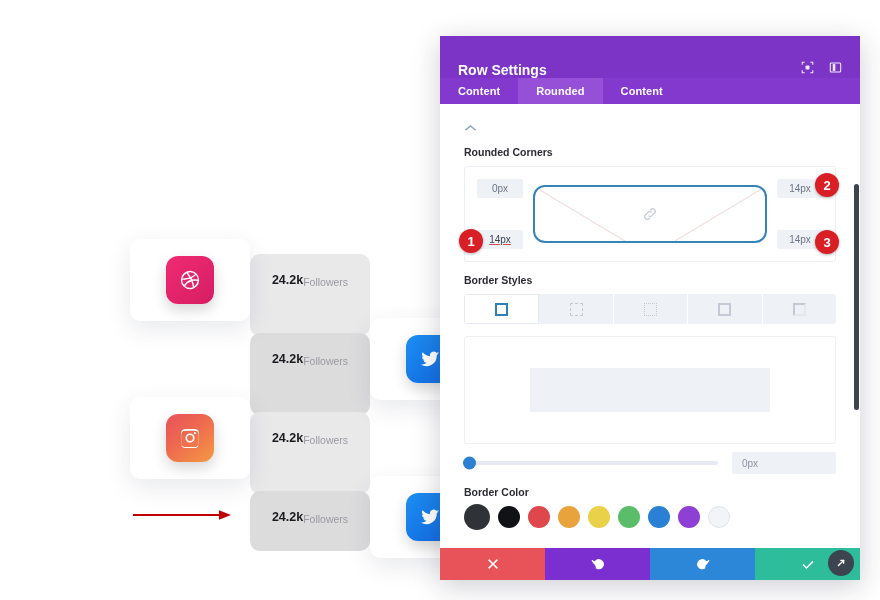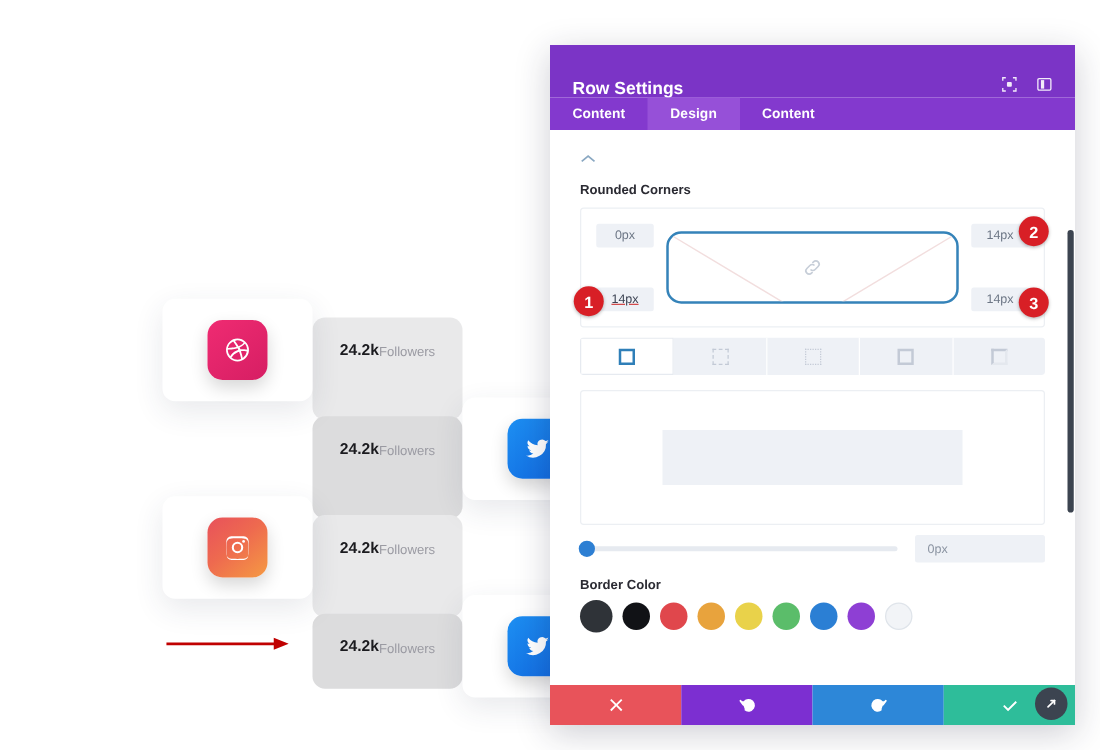--- a/index.html
+++ b/index.html
@@ -497,21 +497,21 @@
     <div class="header-icon">
       <svg viewBox="0 0 16 16" fill="none" stroke="#fff" stroke-width="1.3">
         <rect x="1.6" y="2.4" width="12.8" height="11.2" rx="1.2"></rect>
         <rect x="4.6" y="3.8" width="3.2" height="8.4" fill="#fff" stroke="none"></rect>
       </svg>
     </div>
   </div>
 
   <div id="tab-bar">
     <div class="tab">Content</div>
-    <div class="tab active">Design</div>
+    <div class="tab active">Rounded</div>
     <div class="tab">Content</div>
   </div>
 
   <div id="panel-body">
 
     <div class="section-head">
       <div id="border-collapse-chevron">
         <svg viewBox="0 0 14 8" width="13" height="8" fill="none" stroke="#8aa8c2" stroke-width="1.5">
           <path d="M1.5 6.3 7 1.7l5.5 4.6"></path>
         </svg>
@@ -531,20 +531,21 @@
           <line x1="0" y1="0" x2="100" y2="60" stroke="#f2dede" stroke-width="0.5"></line>
           <line x1="100" y1="0" x2="0" y2="60" stroke="#f2dede" stroke-width="0.5"></line>
         </svg>
         <svg id="link-icon" viewBox="0 0 16 16" fill="none" stroke="#c7ced8" stroke-width="1.3">
           <path d="M6.4 9.6a2.6 2.6 0 0 0 3.7 0l2.4-2.4a2.6 2.6 0 0 0-3.7-3.7l-.9.9"></path>
           <path d="M9.6 6.4a2.6 2.6 0 0 0-3.7 0L3.5 8.8a2.6 2.6 0 0 0 3.7 3.7l.9-.9"></path>
         </svg>
       </div>
     </div>
 
+    <div class="field-label">Border Styles</div>
 
     <div id="border-styles-row">
       <div class="style-btn active">
           <div class="style-glyph g-solid"></div>
         </div>
       <div class="style-btn">
           <div class="style-glyph g-dashed"></div>
         </div>
       <div class="style-btn">
           <div class="style-glyph g-dotted"></div>

